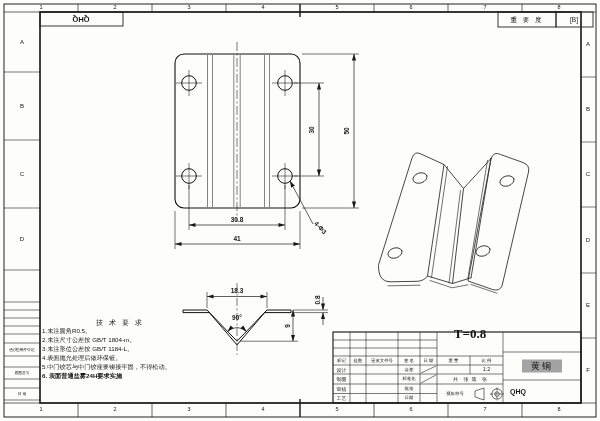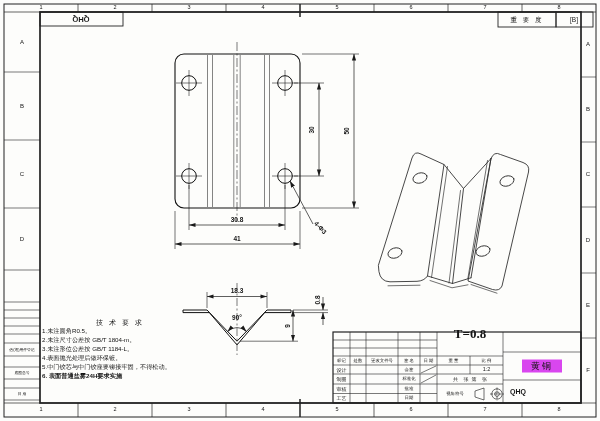--- a/index.html
+++ b/index.html
@@ -11,21 +11,21 @@
   .r45{transform:translate(-50%,-50%) rotate(47deg);}
   .r180{transform:translate(-50%,-50%) rotate(180deg);}
   .tl{position:absolute;white-space:nowrap;color:#151515;line-height:1;}
   .dim{font-size:6.5px;font-weight:bold;}
   .zone{font-size:5.5px;}
   .zl{font-size:6px;}
   .tiny{font-size:4px;transform:translate(-50%,-50%) scale(.95);}
   .tb-s{font-size:4.4px;}
   .tb-m{font-size:5px;}
   .bold{font-weight:bold;}
-  .mat{background:#d946ef;padding:2px 9px;font-size:9px;letter-spacing:2px;}
+  .mat{background:#a3a3a3;padding:2px 9px;font-size:9px;letter-spacing:2px;}
   .pre{white-space:pre;}
 </style>
 </head>
 <body>
 
 <div class="stage">
 
   <svg width="600" height="421" viewBox="0 0 600 421">
     <defs>
       <marker id="arr" viewBox="0 0 10 10" refX="9.3" refY="5" markerWidth="10" markerHeight="10" orient="auto-start-reverse">

